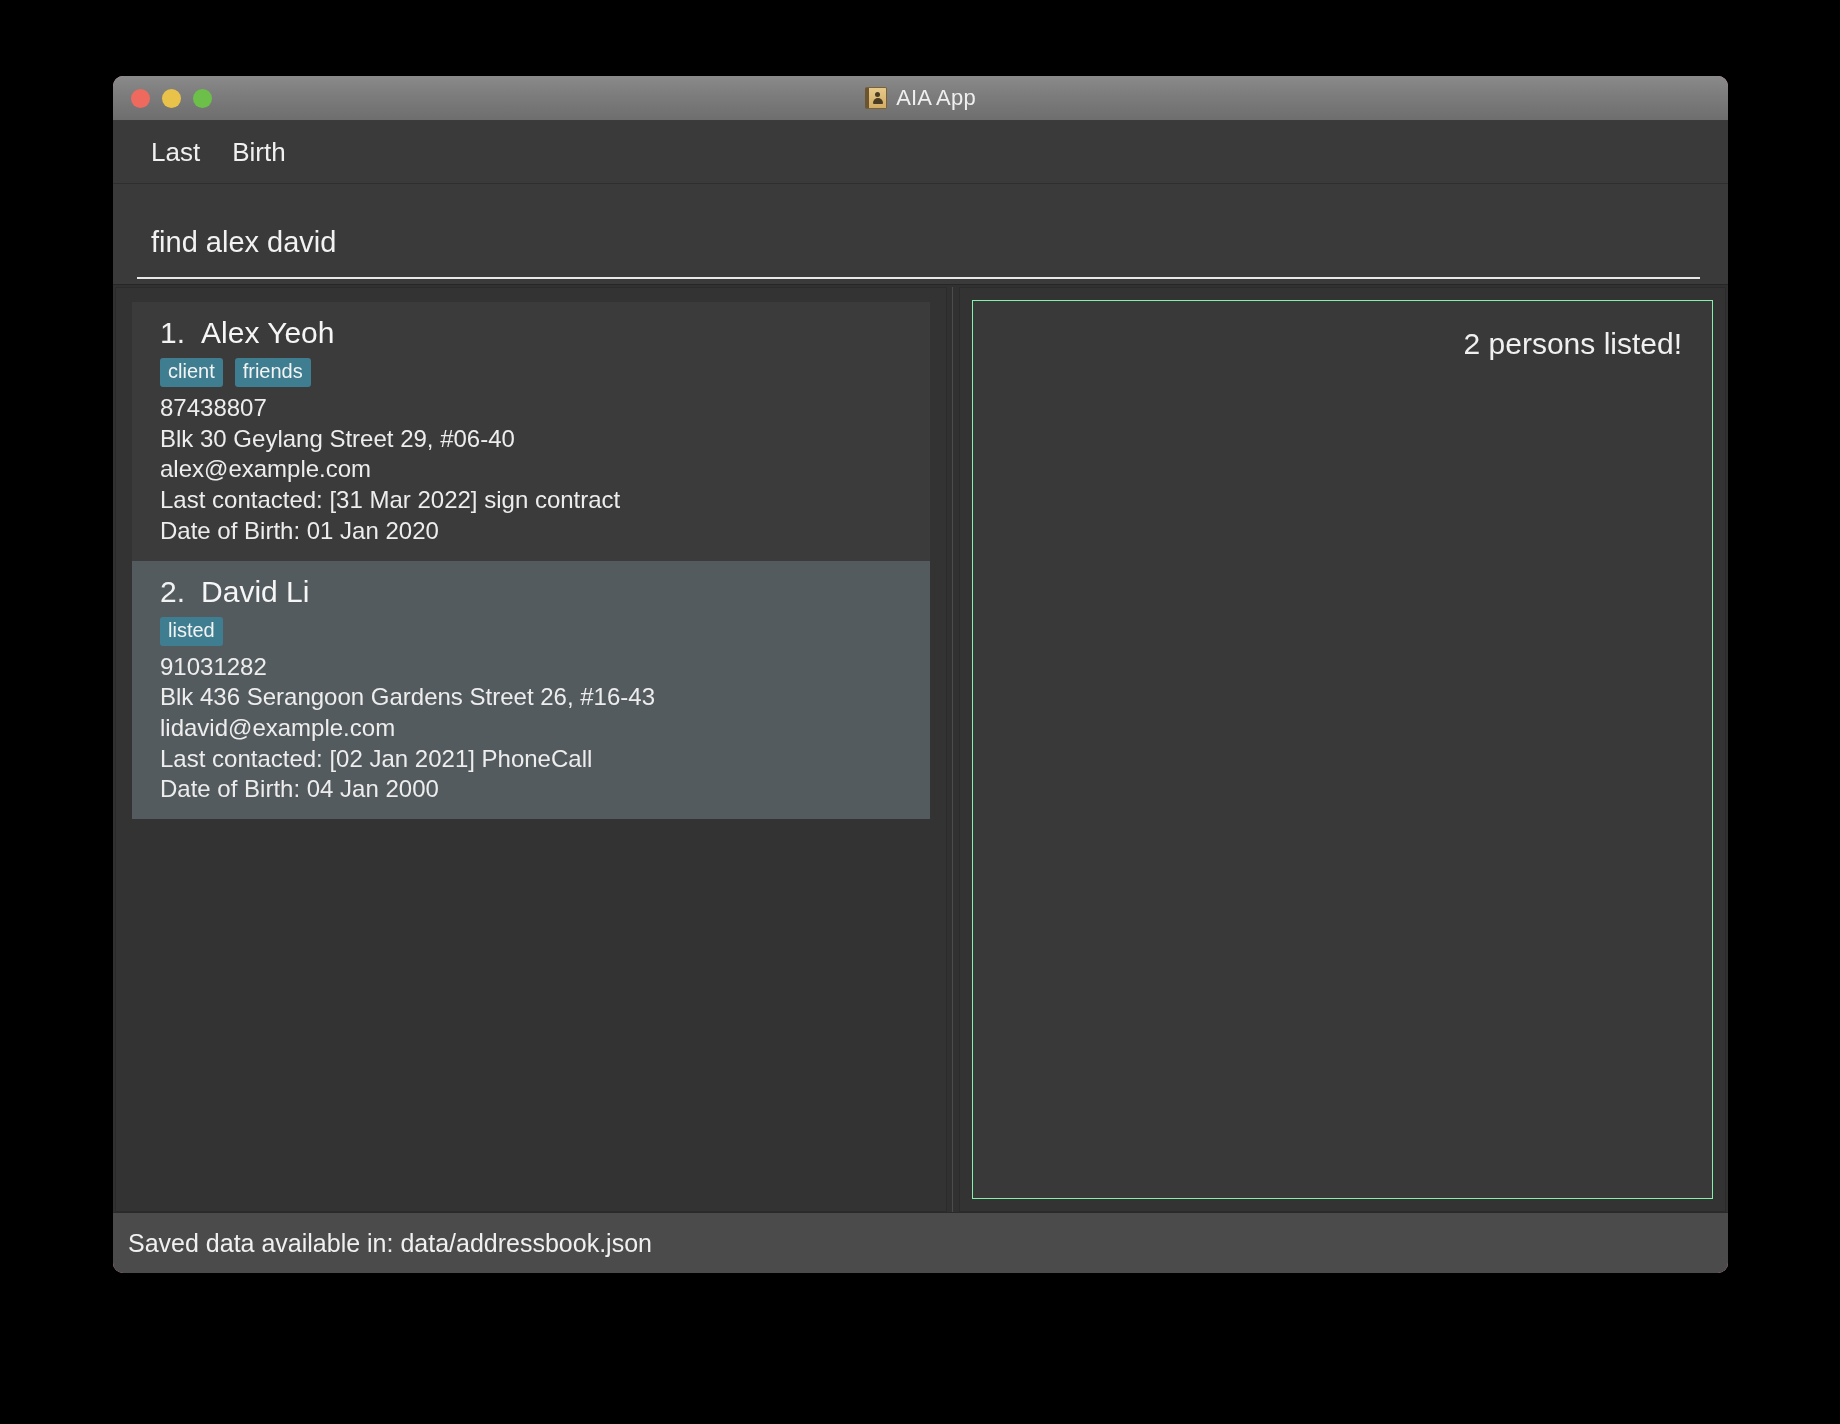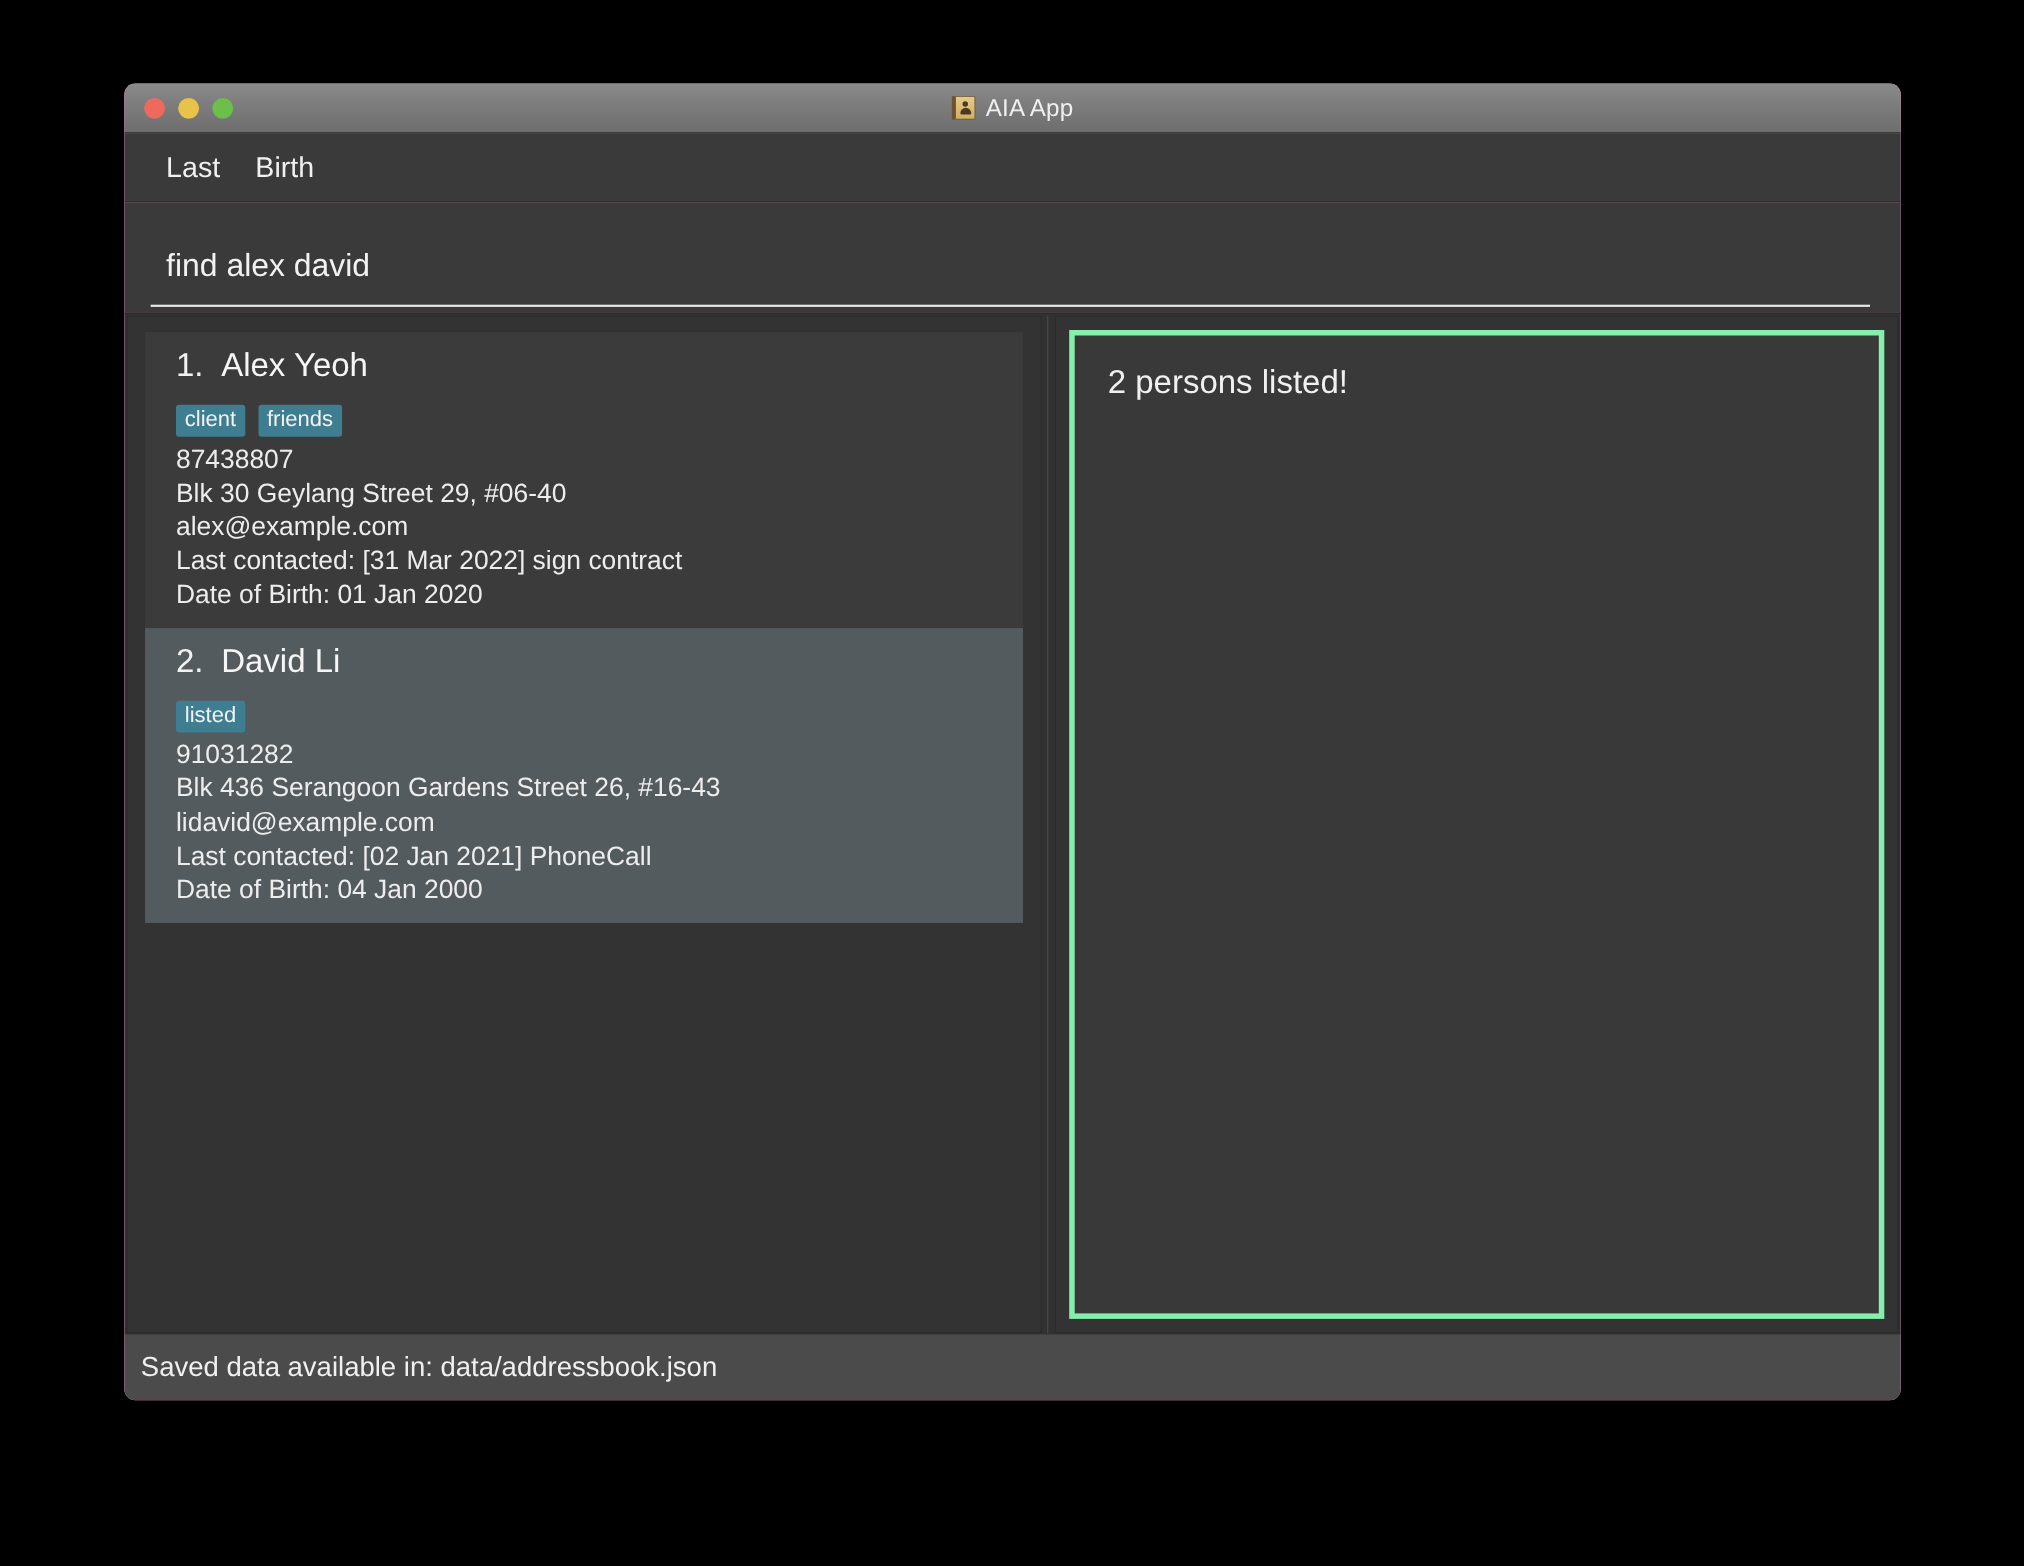--- a/index.html
+++ b/index.html
@@ -193,23 +193,24 @@
     background: #333333;
     border: 1px solid #2b2b2b;
     box-sizing: border-box;
     padding: 12px;
     overflow: hidden;
   }
   .result-box {
     width: 100%;
     height: 100%;
     box-sizing: border-box;
-    border: 5px solid #86efac;
+    border: 1px solid #86efac;
     background: #393939;
     padding: 26px 30px;
+    text-align: right;
   }
   .result-text {
     color: #f0f0f0;
     font-size: 30px;
   }
 
   
   .person-list {
     padding: 14px 16px 0 16px;
     display: flex;
@@ -238,21 +239,21 @@
     color: #f2f2f2;
     font-size: 30px;
   }
   .person-name {
     color: #f6f6f6;
     font-size: 30px;
   }
   .tag-row {
     display: flex;
     gap: 12px;
-    margin: 18px 0 6px 0;
+    margin: 8px 0 6px 0;
   }
   .tag {
     background: #3f7e91;
     color: #f3f3f3;
     font-size: 20px;
     padding: 2px 8px 4px 8px;
     border-radius: 3px;
     line-height: 1.15;
   }
   .field {

